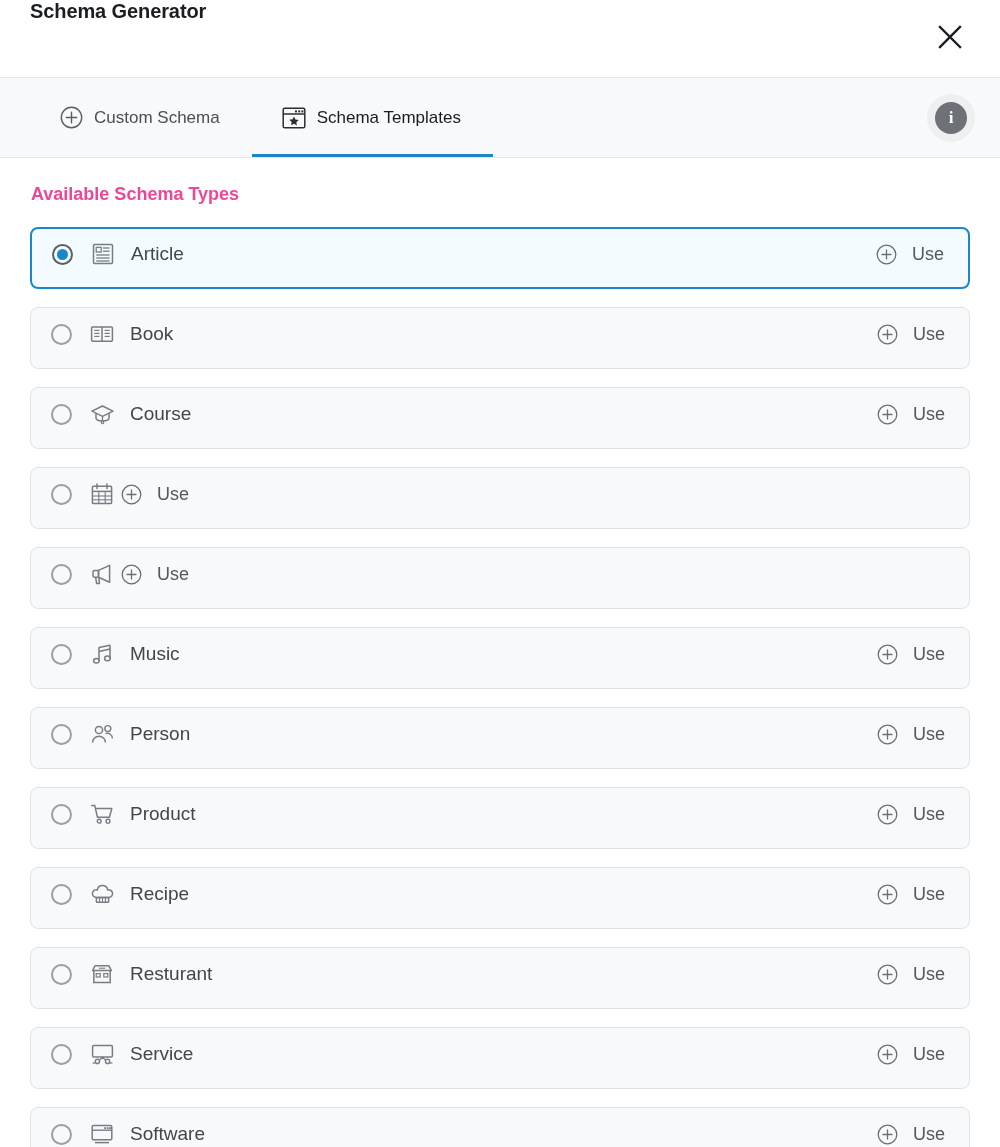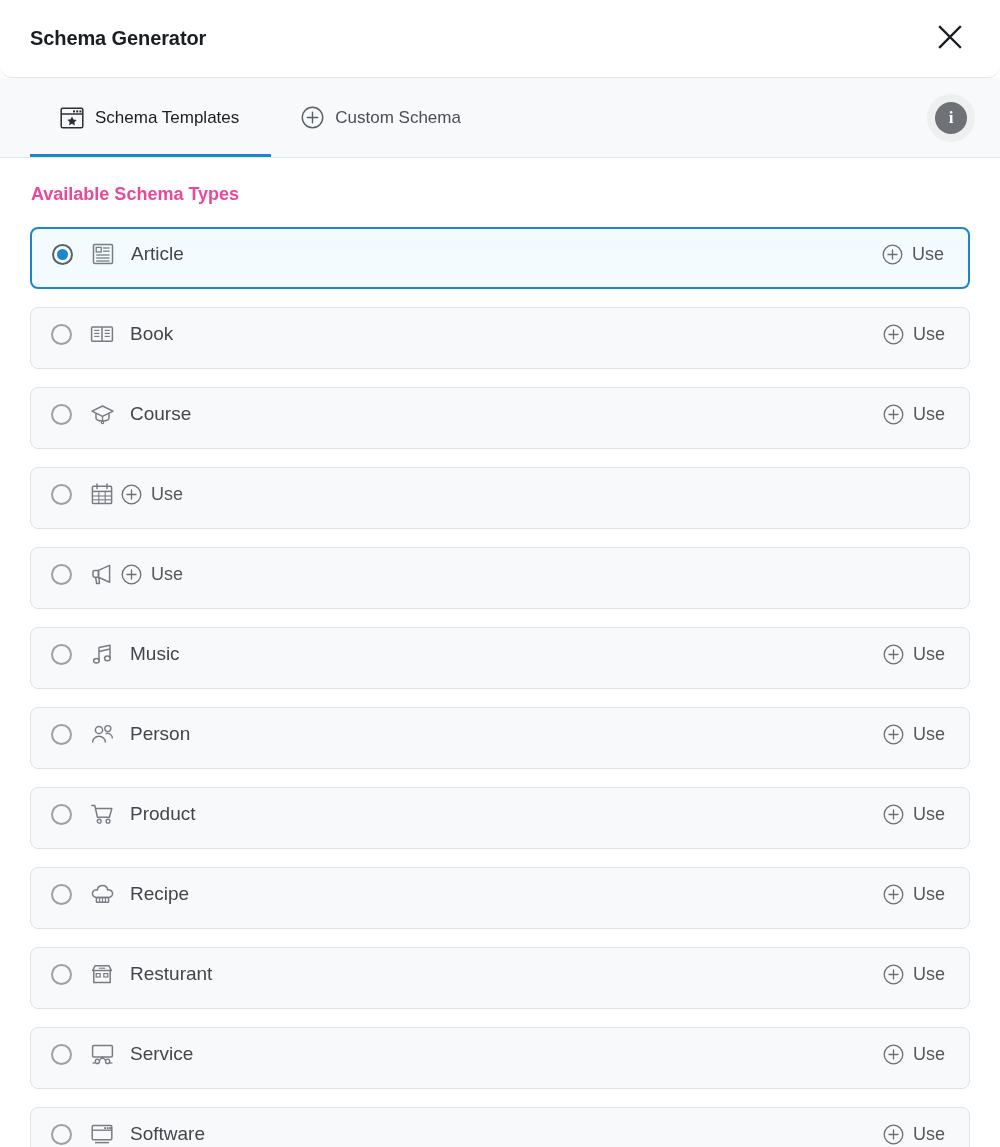--- a/index.html
+++ b/index.html
@@ -11,23 +11,21 @@
     overflow: hidden;
   }
 
   
   .modal-header {
     position: relative;
     height: 78px;
     background: #ffffff;
     border-bottom: 1px solid #e3e6ea;
     display: flex;
-    align-items: center;
     padding: 0 30px;
-    border-radius: 12px;
   }
   .modal-title {
     font-size: 20px;
     font-weight: bold;
     color: #1a1d21;
     letter-spacing: -0.1px;
   }
   .close-button {
     position: absolute;
     right: 30px;
@@ -158,21 +156,21 @@
   .row-label {
     margin-left: 15px;
     font-size: 19px;
     color: #42474d;
     flex: 1 1 auto;
     white-space: nowrap;
   }
 
   .use-button {
     display: flex;
-    gap: 9px;
+    gap: 15px;
     font-size: 18px;
     color: #54595f;
     background: transparent;
     border: none;
     cursor: pointer;
     padding: 4px 6px;
     font-family: "Liberation Sans", sans-serif;
     white-space: nowrap;
   }
 </style>
@@ -184,45 +182,45 @@
   <button class="close-button">
     <span>
       <svg width="28" height="28" viewBox="0 0 28 28">
         <path d="M4 4 L24 24 M24 4 L4 24" stroke="#1a1d21" stroke-width="2.4" stroke-linecap="square" fill="none"></path>
       </svg>
     </span>
   </button>
 </div>
 
 <div class="tabs-bar">
+
+  <button class="tab">
+    <span class="tab-icon">
+      <svg width="23" height="23" viewBox="0 0 23 23">
+        <circle cx="11.5" cy="11.5" r="10.2" fill="none" stroke="#5a5f66" stroke-width="1.4"></circle>
+        <path d="M11.5 6.3 V16.7 M6.3 11.5 H16.7" stroke="#5a5f66" stroke-width="1.4" stroke-linecap="round"></path>
+      </svg>
+    </span>
+    <span>Custom Schema</span>
+  </button>
 
   <button class="tab active">
     <span class="tab-icon">
       <svg width="24" height="22" viewBox="0 0 24 22">
         <rect x="1.2" y="1.2" width="21.6" height="19.6" rx="1.6" fill="none" stroke="#2b2f34" stroke-width="1.5"></rect>
         <line x1="1.2" y1="7" x2="22.8" y2="7" stroke="#2b2f34" stroke-width="1.5"></line>
         <rect x="13" y="3.4" width="2" height="2" fill="#2b2f34"></rect>
         <rect x="16.2" y="3.4" width="2" height="2" fill="#2b2f34"></rect>
         <rect x="19.4" y="3.4" width="2" height="2" fill="#2b2f34"></rect>
         <path d="M12 9.6 l1.45 2.95 3.25.47-2.35 2.29.55 3.24L12 16.82l-2.9 1.53.55-3.24-2.35-2.29 3.25-.47z" fill="#2b2f34"></path>
       </svg>
     </span>
     <span>Schema Templates</span>
   </button>
 
-  <button class="tab">
-    <span class="tab-icon">
-      <svg width="23" height="23" viewBox="0 0 23 23">
-        <circle cx="11.5" cy="11.5" r="10.2" fill="none" stroke="#5a5f66" stroke-width="1.4"></circle>
-        <path d="M11.5 6.3 V16.7 M6.3 11.5 H16.7" stroke="#5a5f66" stroke-width="1.4" stroke-linecap="round"></path>
-      </svg>
-    </span>
-    <span>Custom Schema</span>
-  </button>
-
   <button class="info-button">
     <span class="info-circle">i</span>
   </button>
 </div>
 
 <div class="body-area">
   <h2 class="section-title">Available Schema Types</h2>
   <div class="type-list" id="type-list">
       <div class="type-row selected">
         <span class="radio">

